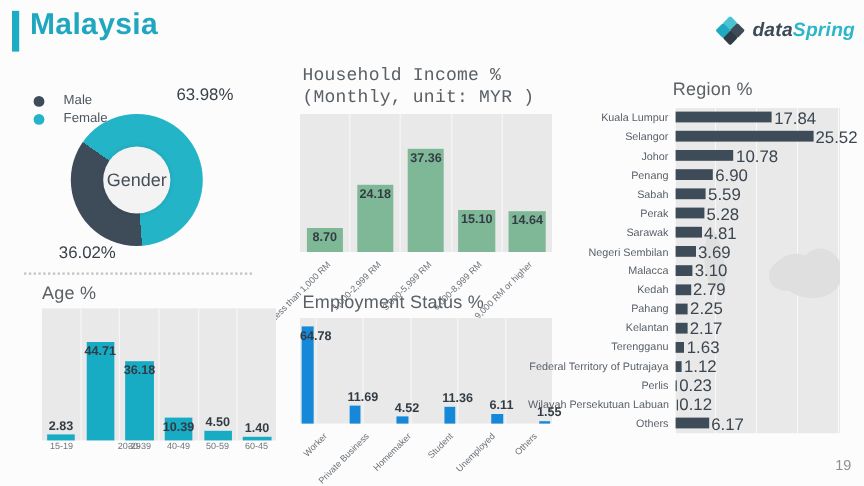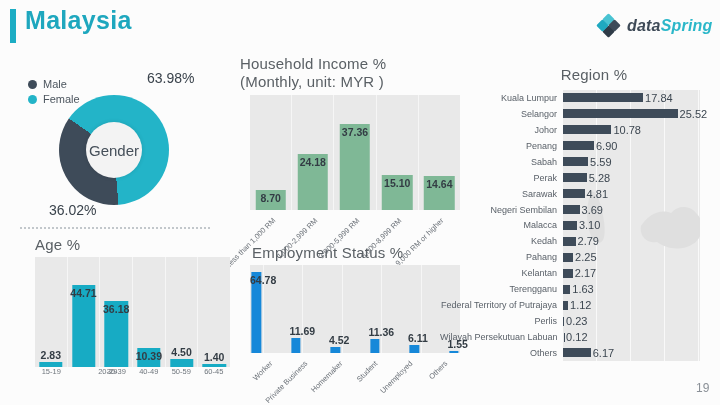--- a/index.html
+++ b/index.html
@@ -13,33 +13,33 @@
   .logo-icon i{position:absolute;width:9px;height:9px;transform:rotate(45deg);border-radius:1.5px;}
   .d1{left:6px;top:0;background:#49C3D2;}
   .d2{left:12px;top:6px;background:#3E4B59;}
   .d3{left:6px;top:12px;background:#2F3B47;}
   .d4{left:0;top:6px;background:#1FA9C0;}
   .logo-text{font-style:italic;font-weight:bold;font-size:16px;letter-spacing:.2px;}
   .logo-text .ld{color:#3E4A57;font-style:italic;}
   .logo-text .ls{color:#2BB7C9;font-style:italic;}
   
   .legend{position:absolute;left:28px;top:78px;font-size:11px;color:#4C555E;}
-  .legend-row{display:flex;align-items:center;gap:6px;margin-bottom:3px;}
+  .legend-row{display:flex;align-items:center;gap:16px;margin-bottom:3px;}
   .legend-dot{width:9px;height:9px;border-radius:50%;display:inline-block;}
   .donut{position:absolute;left:59px;top:95px;width:110px;height:110px;border-radius:50%;}
   .donut-hole{position:absolute;left:27px;top:27px;width:56px;height:56px;border-radius:50%;
               background:#F3F3F3;display:flex;align-items:center;justify-content:center;
               font-size:15px;color:#454F59;font-weight:500;box-shadow:0 0 4px rgba(0,0,0,.12);}
   .pct{position:absolute;font-size:14px;color:#39424B;font-weight:500;}
   .pct-female{left:147px;top:70px;}
   .pct-male{left:49px;top:202px;}
   .dotted-sep{position:absolute;left:20px;top:227px;width:190px;height:0;border-top:2px dotted #C2C7CB;}
   
   .sec-title{position:absolute;margin:0;font-size:15px;font-weight:500;color:#5A6065;letter-spacing:.2px;line-height:18px;}
-  #income-title{left:240px;top:55px;}
+  #income-title{left:252px;top:55px;font-family:Liberation Mono, monospace;}
   #age-title{left:35px;top:236px;}
   #employment-title{left:252px;top:244px;}
   #region-title{left:480px;top:66px;width:228px;text-align:center;}
   
   .vchart{position:absolute;}
   #income-chart{left:250px;top:95px;width:210px;}
   #age-chart{left:35px;top:257px;width:195px;}
   #employment-chart{left:250px;top:265px;width:210px;}
   .vplot{position:relative;background:#E9E9E9;display:flex;align-items:flex-end;}
   #income-chart .vplot{height:115px;}
@@ -59,21 +59,21 @@
   
   .region-bg{position:absolute;left:563px;top:90px;width:137px;height:271px;background:#E9E9E9;overflow:hidden;
      background-image:repeating-linear-gradient(to right,transparent 0,transparent 33px,rgba(255,255,255,.75) 33px,rgba(255,255,255,.75) 34px);}
   .region-map{position:absolute;left:0;top:0;}
   .hrows{position:absolute;left:440px;top:90px;width:268px;}
   .hrow{display:flex;align-items:center;height:15.95px;}
   .hcat{flex:0 0 117px;padding-right:6px;display:flex;justify-content:flex-end;align-items:center;
         font-size:9px;color:#5A6169;white-space:nowrap;}
   .htrack{position:relative;flex:1;height:9px;display:flex;align-items:center;}
   .hbarfill{height:9px;}
-  .hval{font-size:11px;color:#3C4650;margin-left:2px;font-weight:500;white-space:nowrap;}
+  .hval{font-size:14px;color:#3C4650;margin-left:2px;font-weight:500;white-space:nowrap;}
   .pagenum{position:absolute;left:696px;top:381px;font-size:12px;color:#8A9097;}
 </style>
 </head>
 <body>
 
 <div id="stage">
 
   <div class="accent"></div>
   <h1 class="page-title">Malaysia</h1>
 

